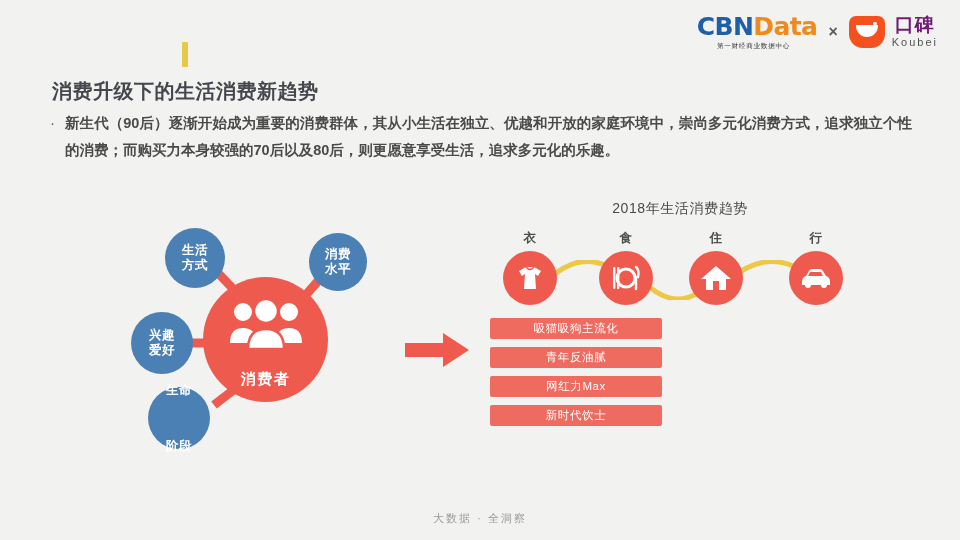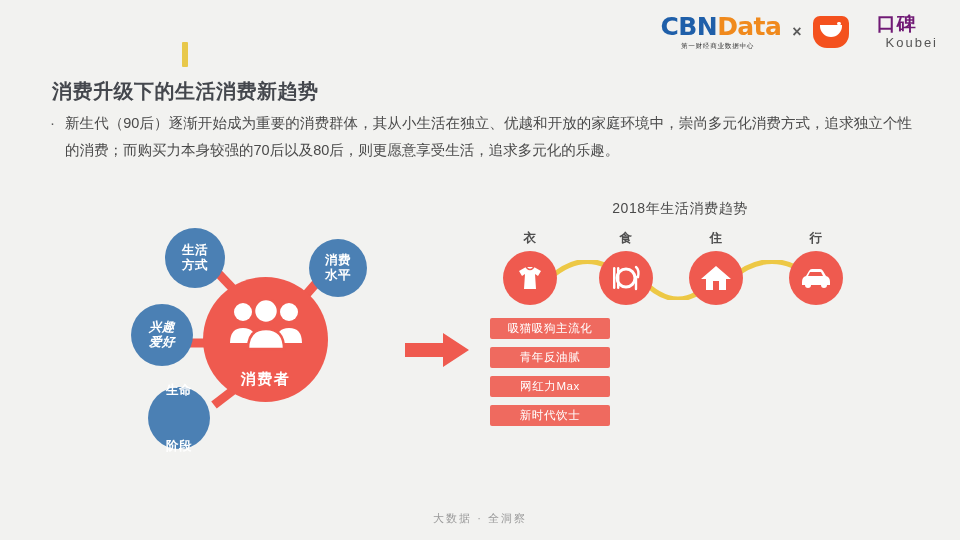--- a/index.html
+++ b/index.html
@@ -21,41 +21,41 @@
   .cbn-sub{font-size:7px;color:#3a3a3a;letter-spacing:.7px;margin-top:3px;transform:scale(.95);}
   .xmark{font-size:16px;color:#5b5b5b;font-weight:600;}
   .koubei{display:flex;align-items:center;gap:7px;}
   .kb-badge{width:36px;height:32px;background:#f4511e;border-radius:7px 7px 14px 14px;position:relative;}
   .kb-smile{position:absolute;left:7px;top:9px;width:22px;height:12px;border:0;background:#fff;
             border-radius:0 0 22px 22px;}
   .kb-eye{position:absolute;top:7px;width:3.5px;height:3.5px;background:#fff;border-radius:50%;}
   .kb-eye.r{right:8px;top:6px;}
   .kb-txt{display:flex;flex-direction:column;align-items:center;line-height:1;}
   .kb-cn{font-size:19px;font-weight:bold;color:#701a75;letter-spacing:1px;}
-  .kb-en{font-size:13px;color:#555;letter-spacing:2px;margin-top:3px;margin-left:30px;}
+  .kb-en{font-size:11px;color:#555;letter-spacing:2px;margin-top:3px;}
 
   
   .title-wrap{position:absolute;left:52px;top:42px;display:flex;align-items:center;gap:11px;flex-direction:column;}
   .title-bar{width:6px;height:25px;background:#e8c84a;border-radius:1px;}
   .title-text{font-size:20px;font-weight:bold;color:#44474d;letter-spacing:.5px;}
 
   
   .bullet{position:absolute;left:50px;top:110px;width:862px;display:flex;gap:10px;}
   .dot{font-size:15px;color:#5a5a5a;line-height:26px;}
-  .para{font-size:14.5px;line-height:27px;color:#4a4a4a;text-align:justify;}
+  .para{font-size:14.5px;line-height:27px;color:#4a4a4a;text-align:justify;font-weight:bold;}
 
   
   .hub{position:absolute;left:118px;top:215px;width:290px;height:260px;}
   .hub svg{position:absolute;left:0;top:0;}
   .node{position:absolute;border-radius:50%;background:#4b80b4;color:#fff;
         display:flex;flex-direction:column;align-items:center;justify-content:center;
         font-size:12.5px;font-weight:bold;line-height:15px;letter-spacing:.5px;z-index:3;}
   .node.n1{left:47px;top:13px;width:60px;height:60px;}
-  .node.n2{left:191px;top:24px;width:58px;height:58px;}
-  .node.n3{left:13px;top:89px;width:62px;height:62px;font-style:italic;}
+  .node.n2{left:191px;top:18px;width:58px;height:58px;}
+  .node.n3{left:13px;top:97px;width:62px;height:62px;}
   .node.n4{left:30px;top:172px;width:62px;height:62px;gap:41px;}
   .center{position:absolute;left:85px;top:62px;width:125px;height:125px;border-radius:50%;
           background:#ef5a4f;z-index:4;display:flex;flex-direction:column;
           align-items:center;justify-content:flex-end;padding-bottom:13px;box-sizing:border-box;}
   .center .people{position:absolute;top:22px;left:50%;transform:translateX(-50%);}
   .center-label{font-size:15px;font-weight:bold;color:#fff;letter-spacing:1.5px;}
 
   
   .arrow{position:absolute;left:403px;top:330px;}
 
@@ -69,21 +69,21 @@
   .cat.c1{left:10px;}
   .cat.c2{left:106px;}
   .cat.c3{left:196px;}
   .cat.c4{left:296px;}
   .wave{position:absolute;left:0;top:60px;}
 
   .tags{position:absolute;left:0;top:118px;width:400px;display:flex;justify-content:space-between;}
   .tagcol{display:flex;flex-direction:column;gap:8px;}
   .tag{width:140px;height:21px;background:#ef6a5f;color:#fff;border-radius:2px;
        display:flex;align-items:center;justify-content:center;font-size:11.5px;letter-spacing:.6px;}
-  .tagcol.right .tag{width:120px;}
+  .tagcol.right .tag{width:172px;}
 
   
   .footer{position:absolute;left:0;bottom:14px;width:960px;text-align:center;
           font-size:11px;color:#9a9a9a;letter-spacing:2px;}
 </style>
 </head>
 <body>
 
 <div class="slide">
 

